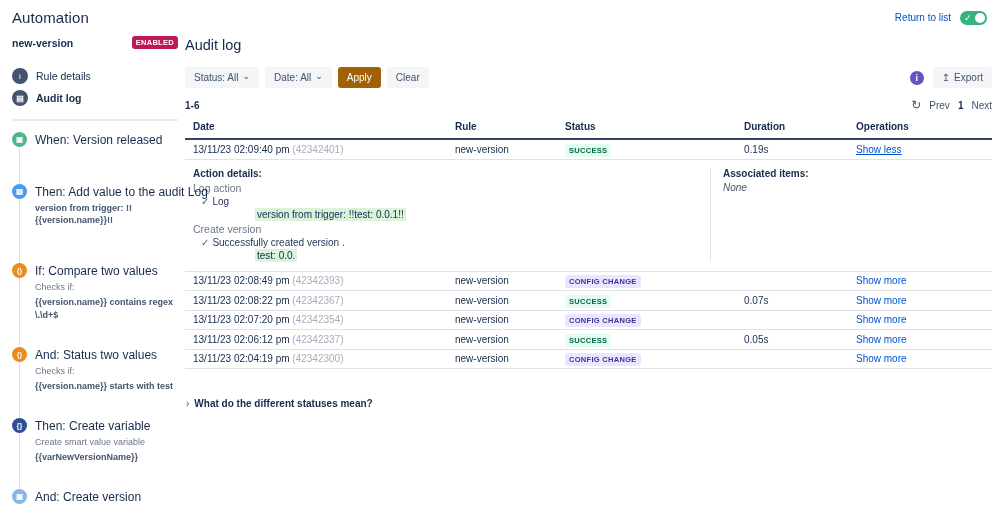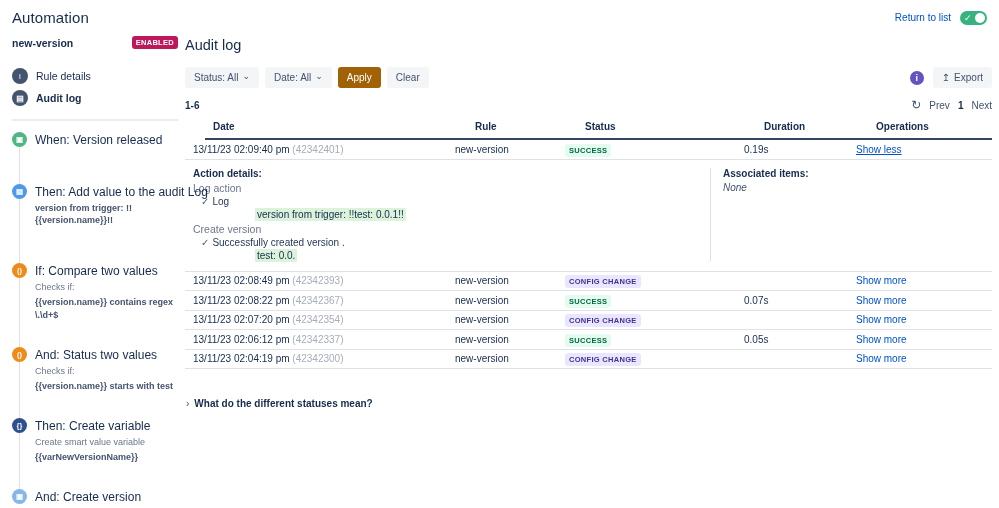--- a/index.html
+++ b/index.html
@@ -59,21 +59,21 @@
     display:flex; align-items:center; justify-content:center; font-size:9px; font-weight:700; cursor:pointer; }
   .count-row { display:flex; justify-content:space-between; align-items:center; margin-top:10px; }
   .count { font-size:10px; font-weight:700; }
   .pager { display:flex; align-items:center; gap:8px; font-size:10px; color:#42526E; }
   .refresh { font-size:12px; cursor:pointer; color:#42526E; }
   .pg-prev,.pg-next { cursor:pointer; }
   .pg-num { font-weight:700; color:#172B4D; }
 
   
   .table { margin-top:9px; font-size:10px; }
-  .thead { display:flex; border-bottom:2px solid #344563; padding-bottom:6px; font-weight:700;margin-left:20px; }
+  .thead { display:flex; border-bottom:2px solid #344563; padding-bottom:6px; font-weight:700; }
   .c { flex:0 0 auto; }
   .col-date { width:270px; padding-left:8px; }
   .col-rule { width:110px; }
   .col-status { width:179px; }
   .col-dur { width:112px; }
   .col-ops { flex:1; }
   .trow { display:flex; align-items:center; height:19.5px; border-bottom:1px solid #DFE1E6; }
   .id { color:#A5ADBA; }
   .badge { font-size:7.5px; font-weight:700; padding:2px 4px; border-radius:3px; letter-spacing:.3px; }
   .success { background:#E3FCEF; color:#006644; }

